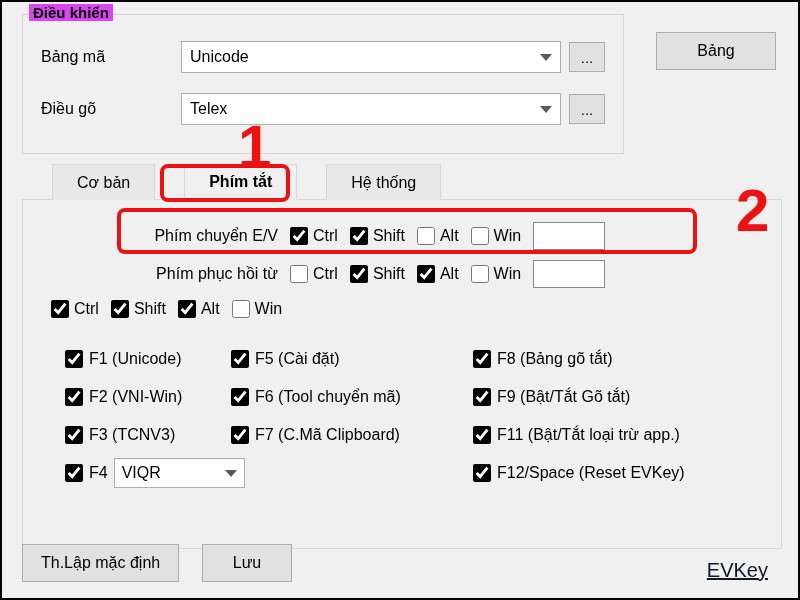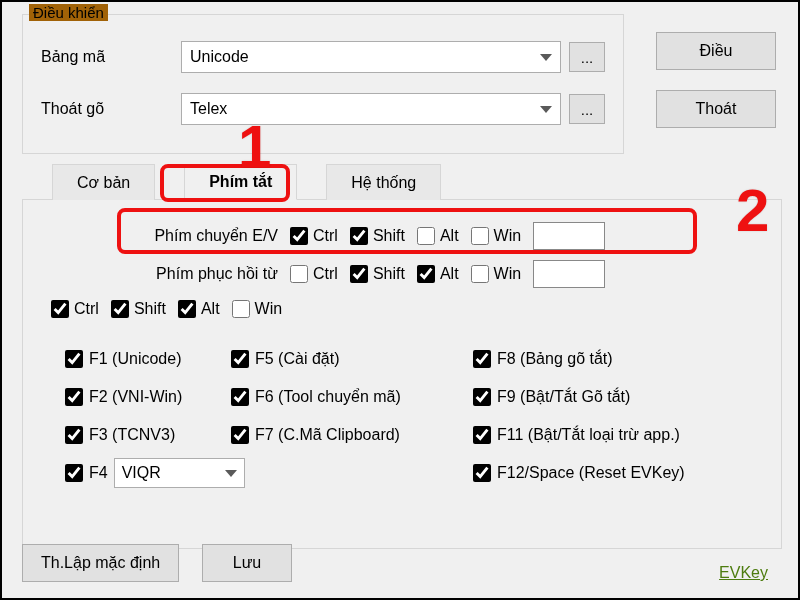--- a/index.html
+++ b/index.html
@@ -25,23 +25,24 @@
     left: 20px;
     top: 12px;
     width: 602px;
     height: 140px;
     border: 1px solid #d6d6d6;
   }
   .control-group-label {
     position: absolute;
     left: 6px;
     top: -11px;
-    background: #a16207;
+    background: #d946ef;
     padding: 0 4px;
     font-size: 15px;
+    font-weight: bold;
   }
   .row {
     position: absolute;
     display: flex;
     align-items: center;
   }
   .field-label {
     font-size: 16px;
     text-align: left;
   }
@@ -193,23 +194,23 @@
     background: #e1e1e1;
     border: 1px solid #adadad;
     display:flex; align-items:center; justify-content:center;
     font-size: 16px;
     bottom: 16px;
   }
   .link {
     position: absolute;
     right: 30px;
     bottom: 16px;
-    color: #4d7c0f;
+    color: #0f172a;
     text-decoration: underline;
-    font-size: 16px;
+    font-size: 20px;
   }
 
   .annot-box {
     position: absolute;
     border: 4px solid #e11;
     border-radius: 8px;
     pointer-events: none;
     z-index: 50;
   }
   .annot-num {
@@ -234,31 +235,30 @@
     <div class="row" style="left:18px; top:26px;">
       <div class="field-label" style="width:140px">Bảng mã</div>
       <div class="select-like" style="width:380px">
         <span>Unicode</span>
         <span class="chev"></span>
       </div>
       <div class="ellipsis-btn">...</div>
     </div>
 
     <div class="row" style="left:18px; top:78px;">
-      <div class="field-label" style="width:140px">Thoát gõ</div>
+      <div class="field-label" style="width:140px">Điều gõ</div>
       <div class="select-like" style="width:380px">
         <span>Telex</span>
         <span class="chev"></span>
       </div>
       <div class="ellipsis-btn">...</div>
     </div>
   </div>
 
-  <div class="big-btn" style="right:22px; top:30px">Điều</div>
-  <div class="big-btn" style="right:22px; top:88px">Thoát</div>
+  <div class="big-btn" style="right:22px; top:30px">Bảng</div>
 
   <div class="tabs">
     <div class="tab-header">
       <div class="tab inactive">Cơ bản</div>
       <div class="tab active">Phím tắt</div>
       <div class="tab inactive">Hệ thống</div>
     </div>
 
     <div class="tab-body">
 

